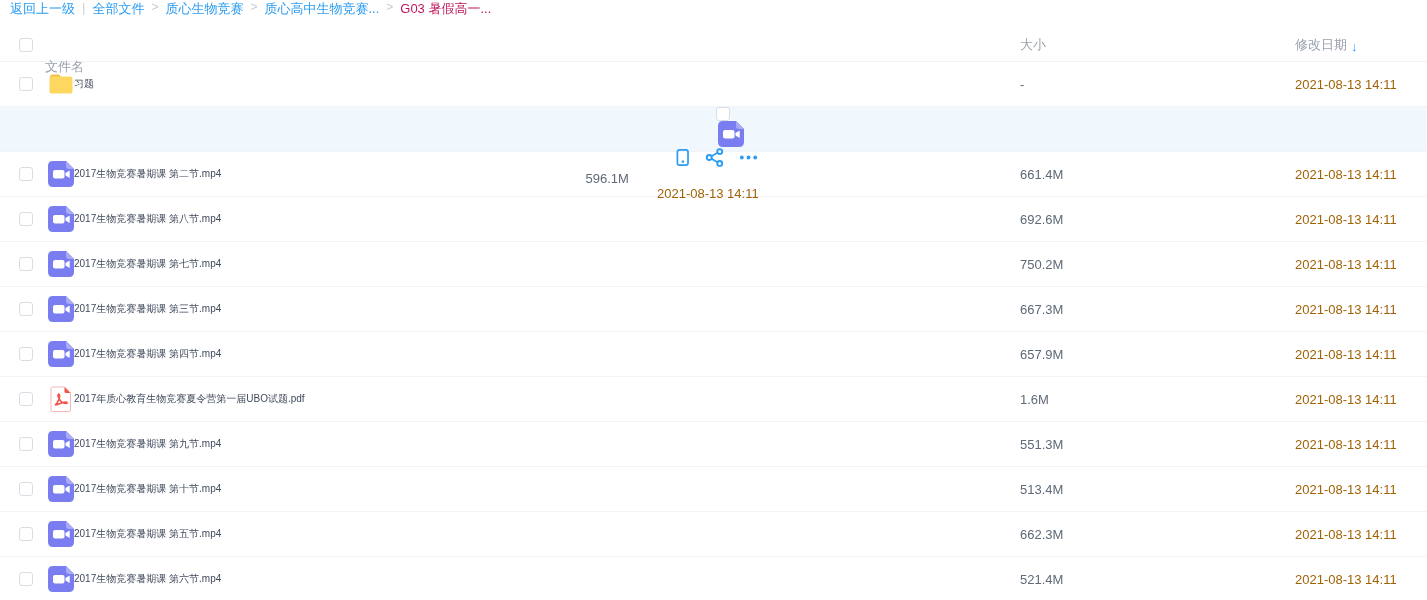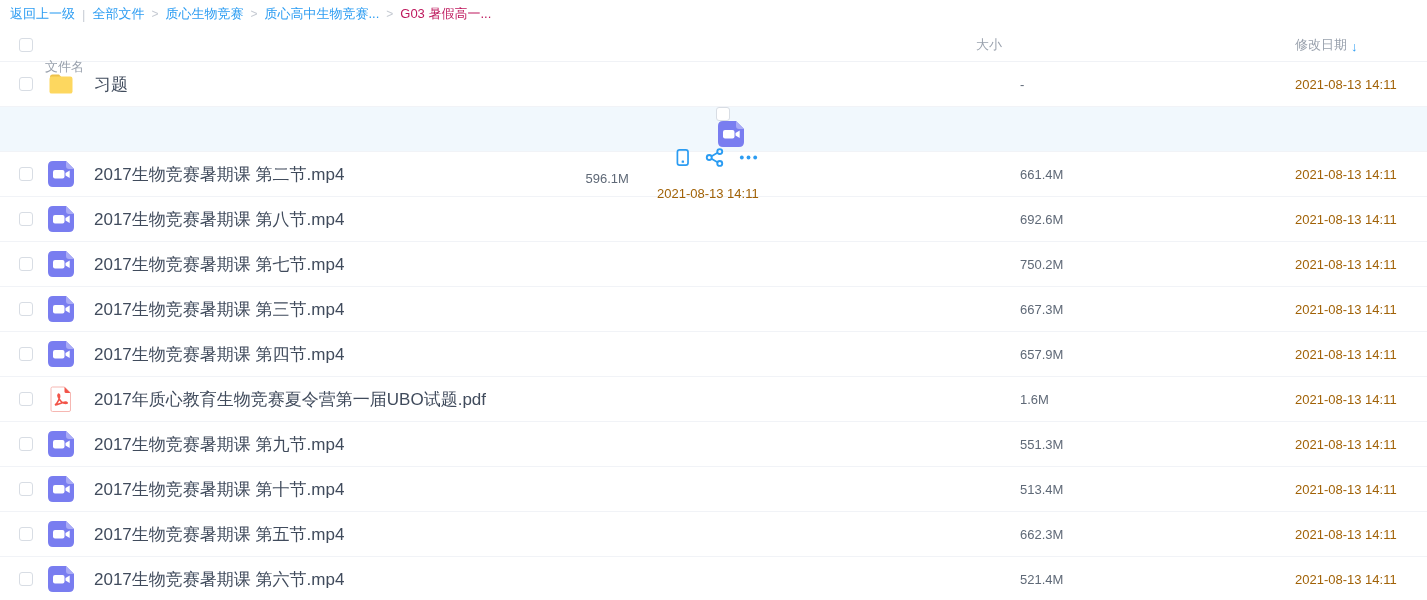--- a/index.html
+++ b/index.html
@@ -1,41 +1,41 @@
 <!DOCTYPE html>
 <html><head>
 <meta charset="utf-8">
 <style>
   * { margin:0; padding:0; box-sizing:border-box; }
   html,body { width:1427px; height:600px; overflow:hidden; background:#fff;
               font-family:"Liberation Sans","DejaVu Sans",sans-serif; }
   
-  .breadcrumb { height:28px; display:flex; align-items:center; padding-left:10px;
+  .breadcrumb { height:28px; display:flex; align-items:flex-start; padding-left:10px;
                 font-size:13px; white-space:nowrap; }
   .crumb-link { color:#2b9cf2; cursor:pointer; }
   .crumb-sep-pipe { color:#c9ced6; margin:0 7px; }
   .crumb-sep { color:#c5cad2; margin:0 7px; font-size:12px; }
   .crumb-current { color:#be185d; }
   
   .thead { height:34px; display:flex; align-items:center; padding-left:19px;
            font-size:13px; color:#99a1ad; border-bottom:1px solid #f0f2f6; }
   .thead .h-name { margin-left:12px; flex:1;margin-top:45px; }
   .thead .h-size { width:275px; }
-  .thead .h-date { width:132px; display:flex; align-items:flex-end; gap:4px;margin-left:44px; }
+  .thead .h-date { width:132px; display:flex; align-items:flex-end; gap:4px; }
   .sort-arrow { color:#2b9cf2; font-weight:bold; font-size:13px; }
   
   .chk { width:14px; height:14px; border:1px solid #d8dde4; border-radius:3px;
          background:#fff; flex:0 0 14px; cursor:pointer; }
   
   .row { height:45px; display:flex; align-items:center; padding-left:19px;
          border-bottom:1px solid #f1f3f7; font-size:13px; }
   .row.hovered { background:#f1f8fd;flex-direction:column; }
   .cell-icon { margin-left:15px; width:26px; height:26px; flex:0 0 26px;
                display:flex; align-items:center; justify-content:center; }
-  .cell-name { margin-left:20px; flex:1; color:#404b5c; font-size:17px;
+  .cell-name { margin-left:0; flex:1; color:#404b5c; font-size:10px;
                white-space:nowrap; overflow:hidden; text-overflow:ellipsis; cursor:pointer; }
   .cell-actions { width:120px; display:flex; justify-content:flex-end; gap:13px;
                   padding-right:24px; align-items:center; }
   .cell-actions svg { cursor:pointer; }
   .cell-size { width:275px; color:#5f6977; }
   .cell-date { width:132px; color:#a16207; }
 </style>
 </head>
 <body>
 

